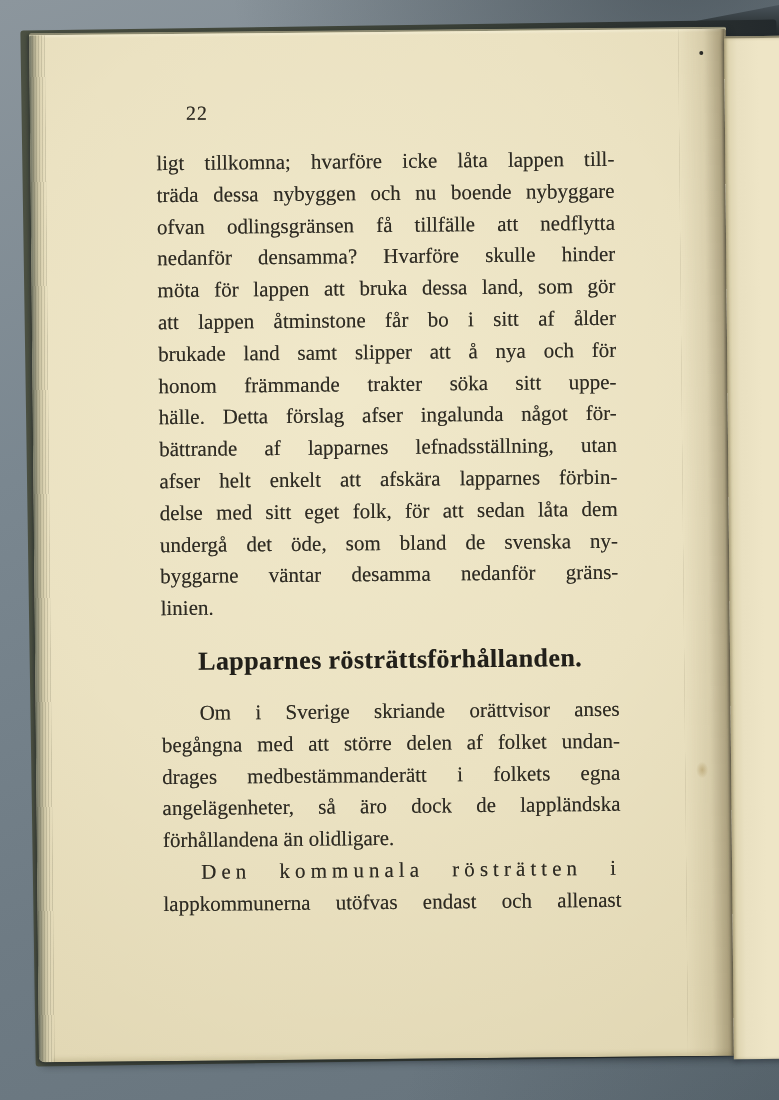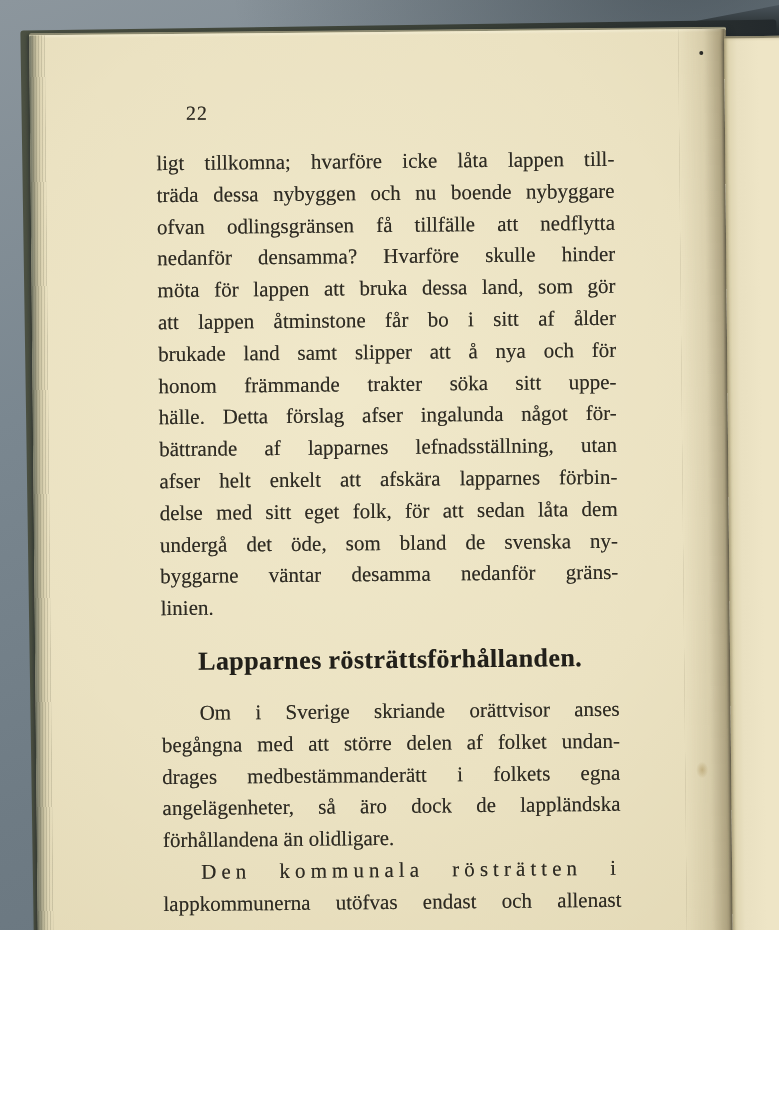--- a/index.html
+++ b/index.html
@@ -1,19 +1,19 @@
 <!DOCTYPE html>
 <html><head>
 <meta charset="utf-8">
 <style>
   html, body { margin: 0; padding: 0; }
   body { width: 779px; height: 1100px; overflow: hidden; font-family: "Liberation Serif", serif; }
 
   .scene {
-    position: relative; width: 779px; height: 930px; overflow: hidden;
+    position: relative; width: 779px; height: 1100px; overflow: hidden;
     background:
       radial-gradient(140% 90% at 88% -5%, rgba(28,38,44,0.50), rgba(28,38,44,0) 42%),
       radial-gradient(120% 85% at 108% 108%, rgba(38,50,56,0.35), rgba(38,50,56,0) 48%),
       linear-gradient(160deg, #8c969d 0%, #7a8790 35%, #6e7b84 68%, #66737c 100%);
   }
 
   
   .cover-edge {
     position: absolute; left: 28px; top: 25px; width: 756px; height: 1036px;
     background: linear-gradient(90deg, #4b5042 0%, #3b4138 55%, #23292c 100%);

